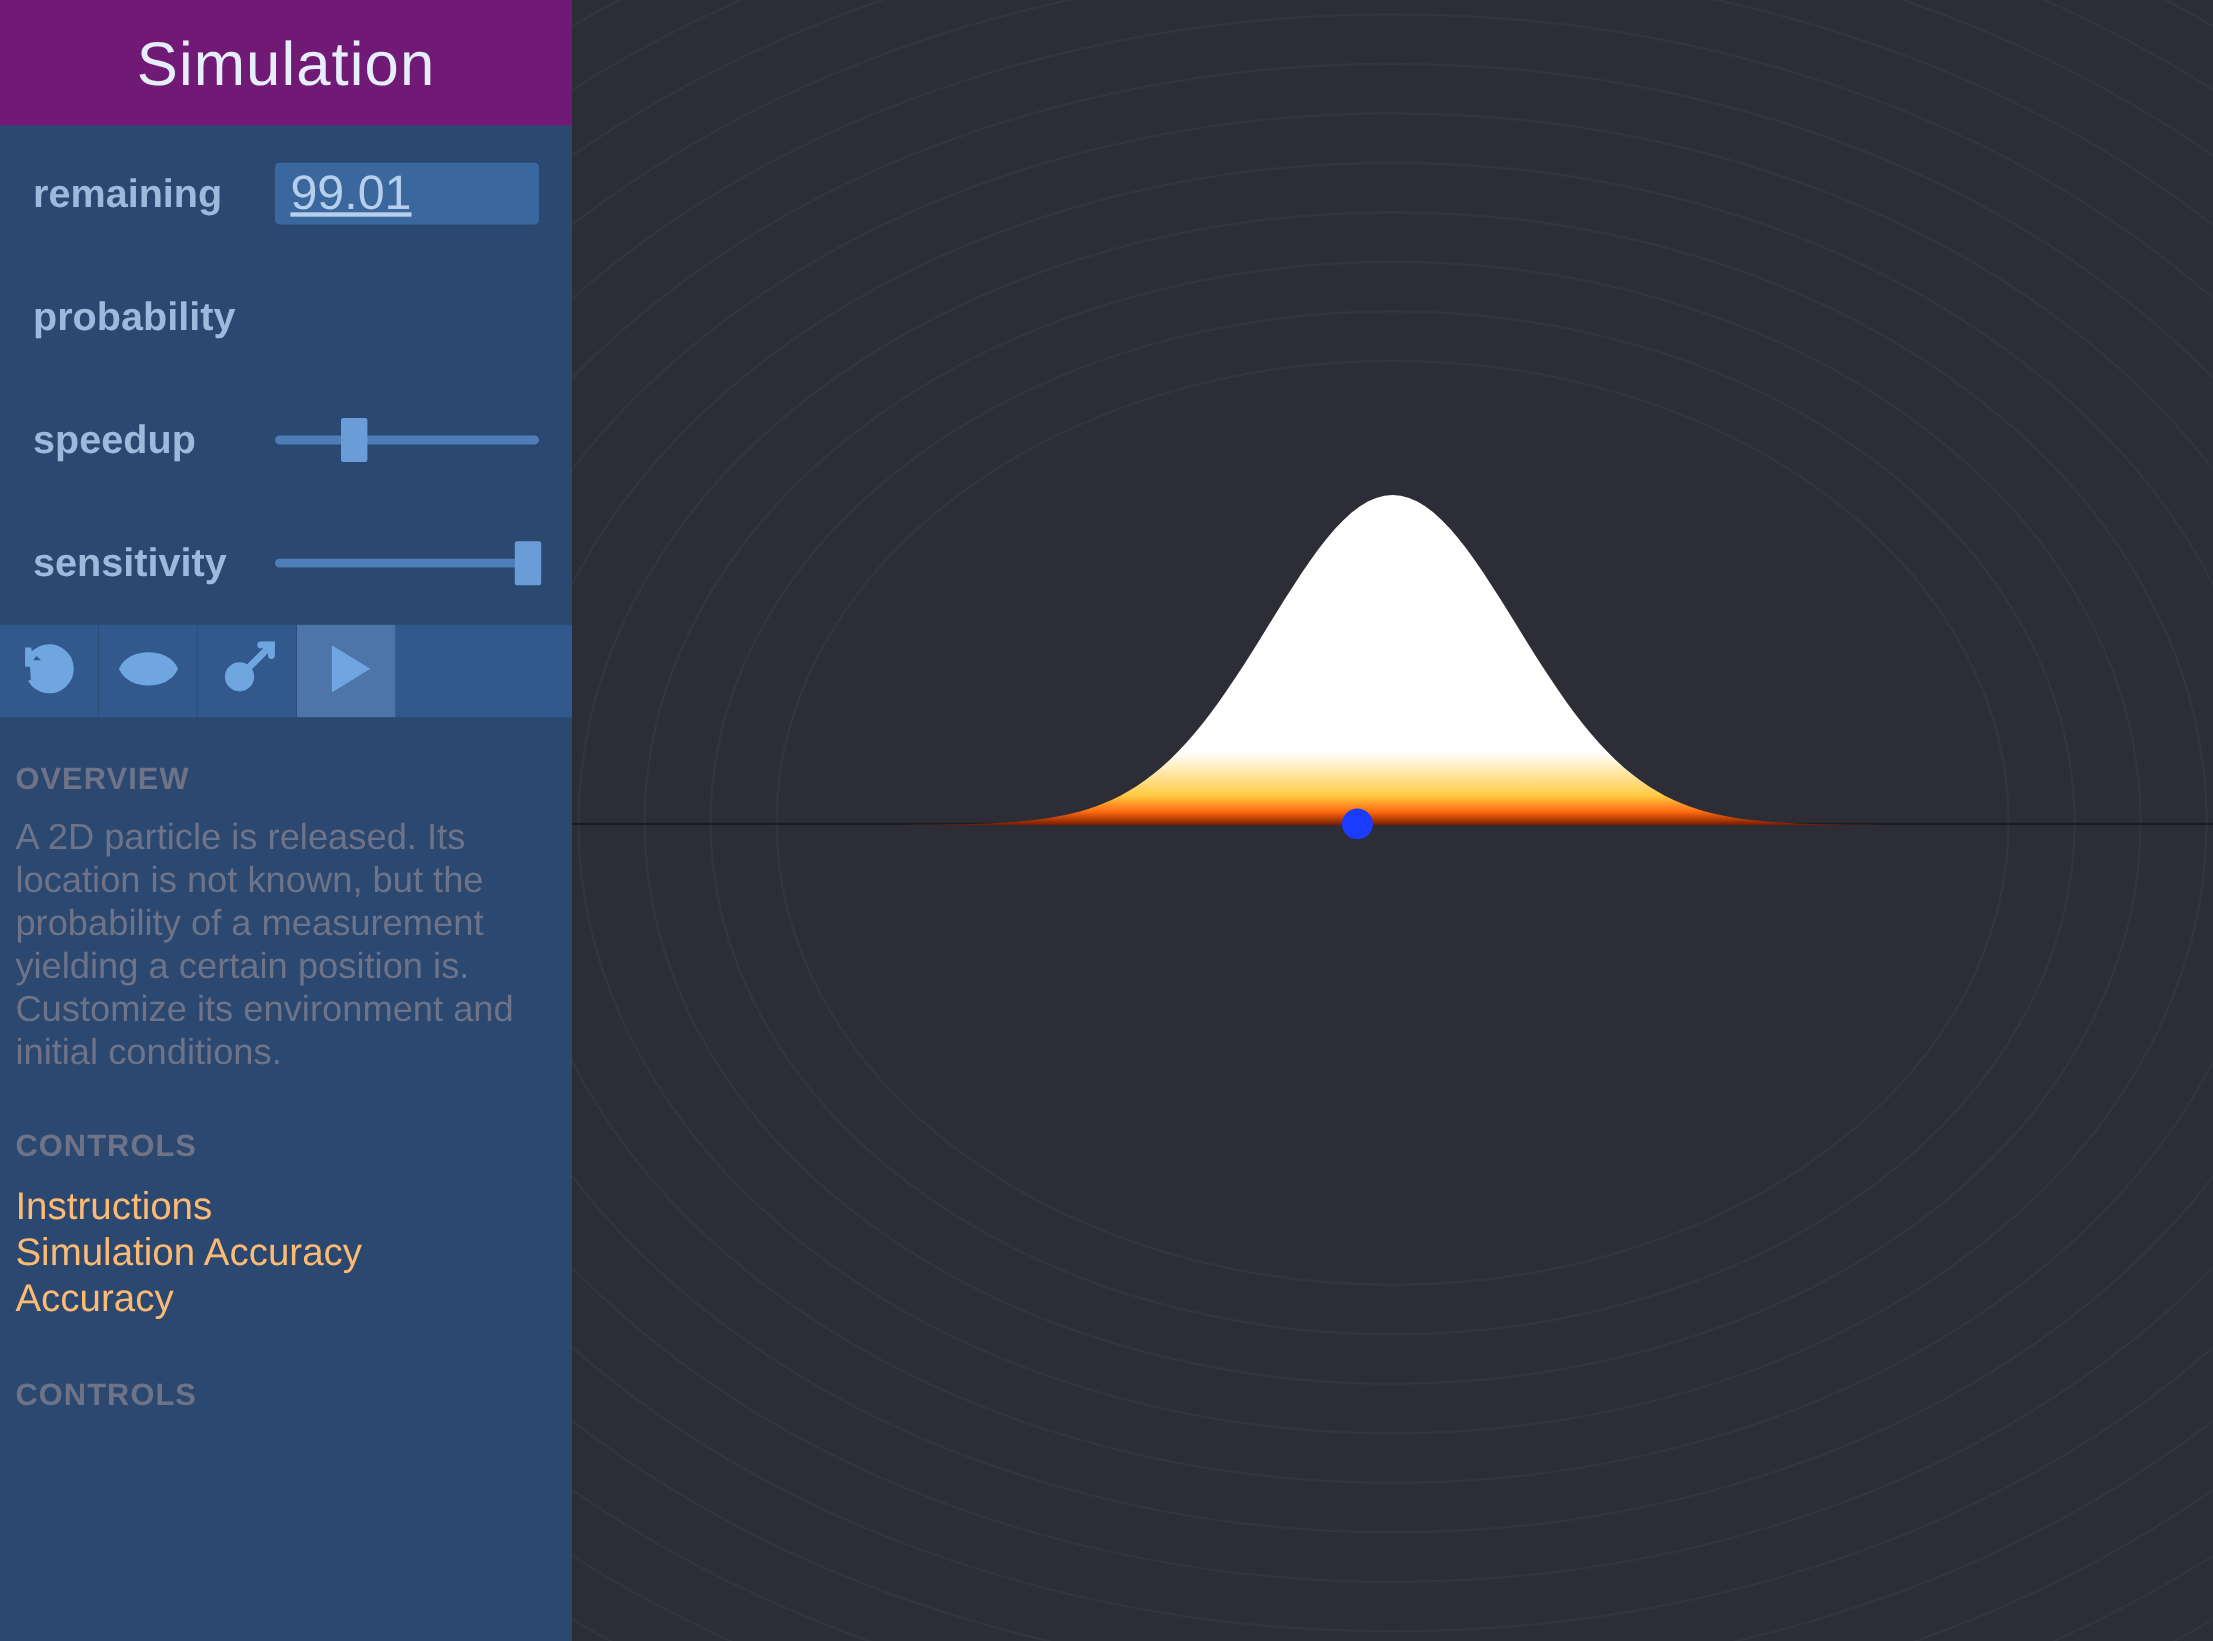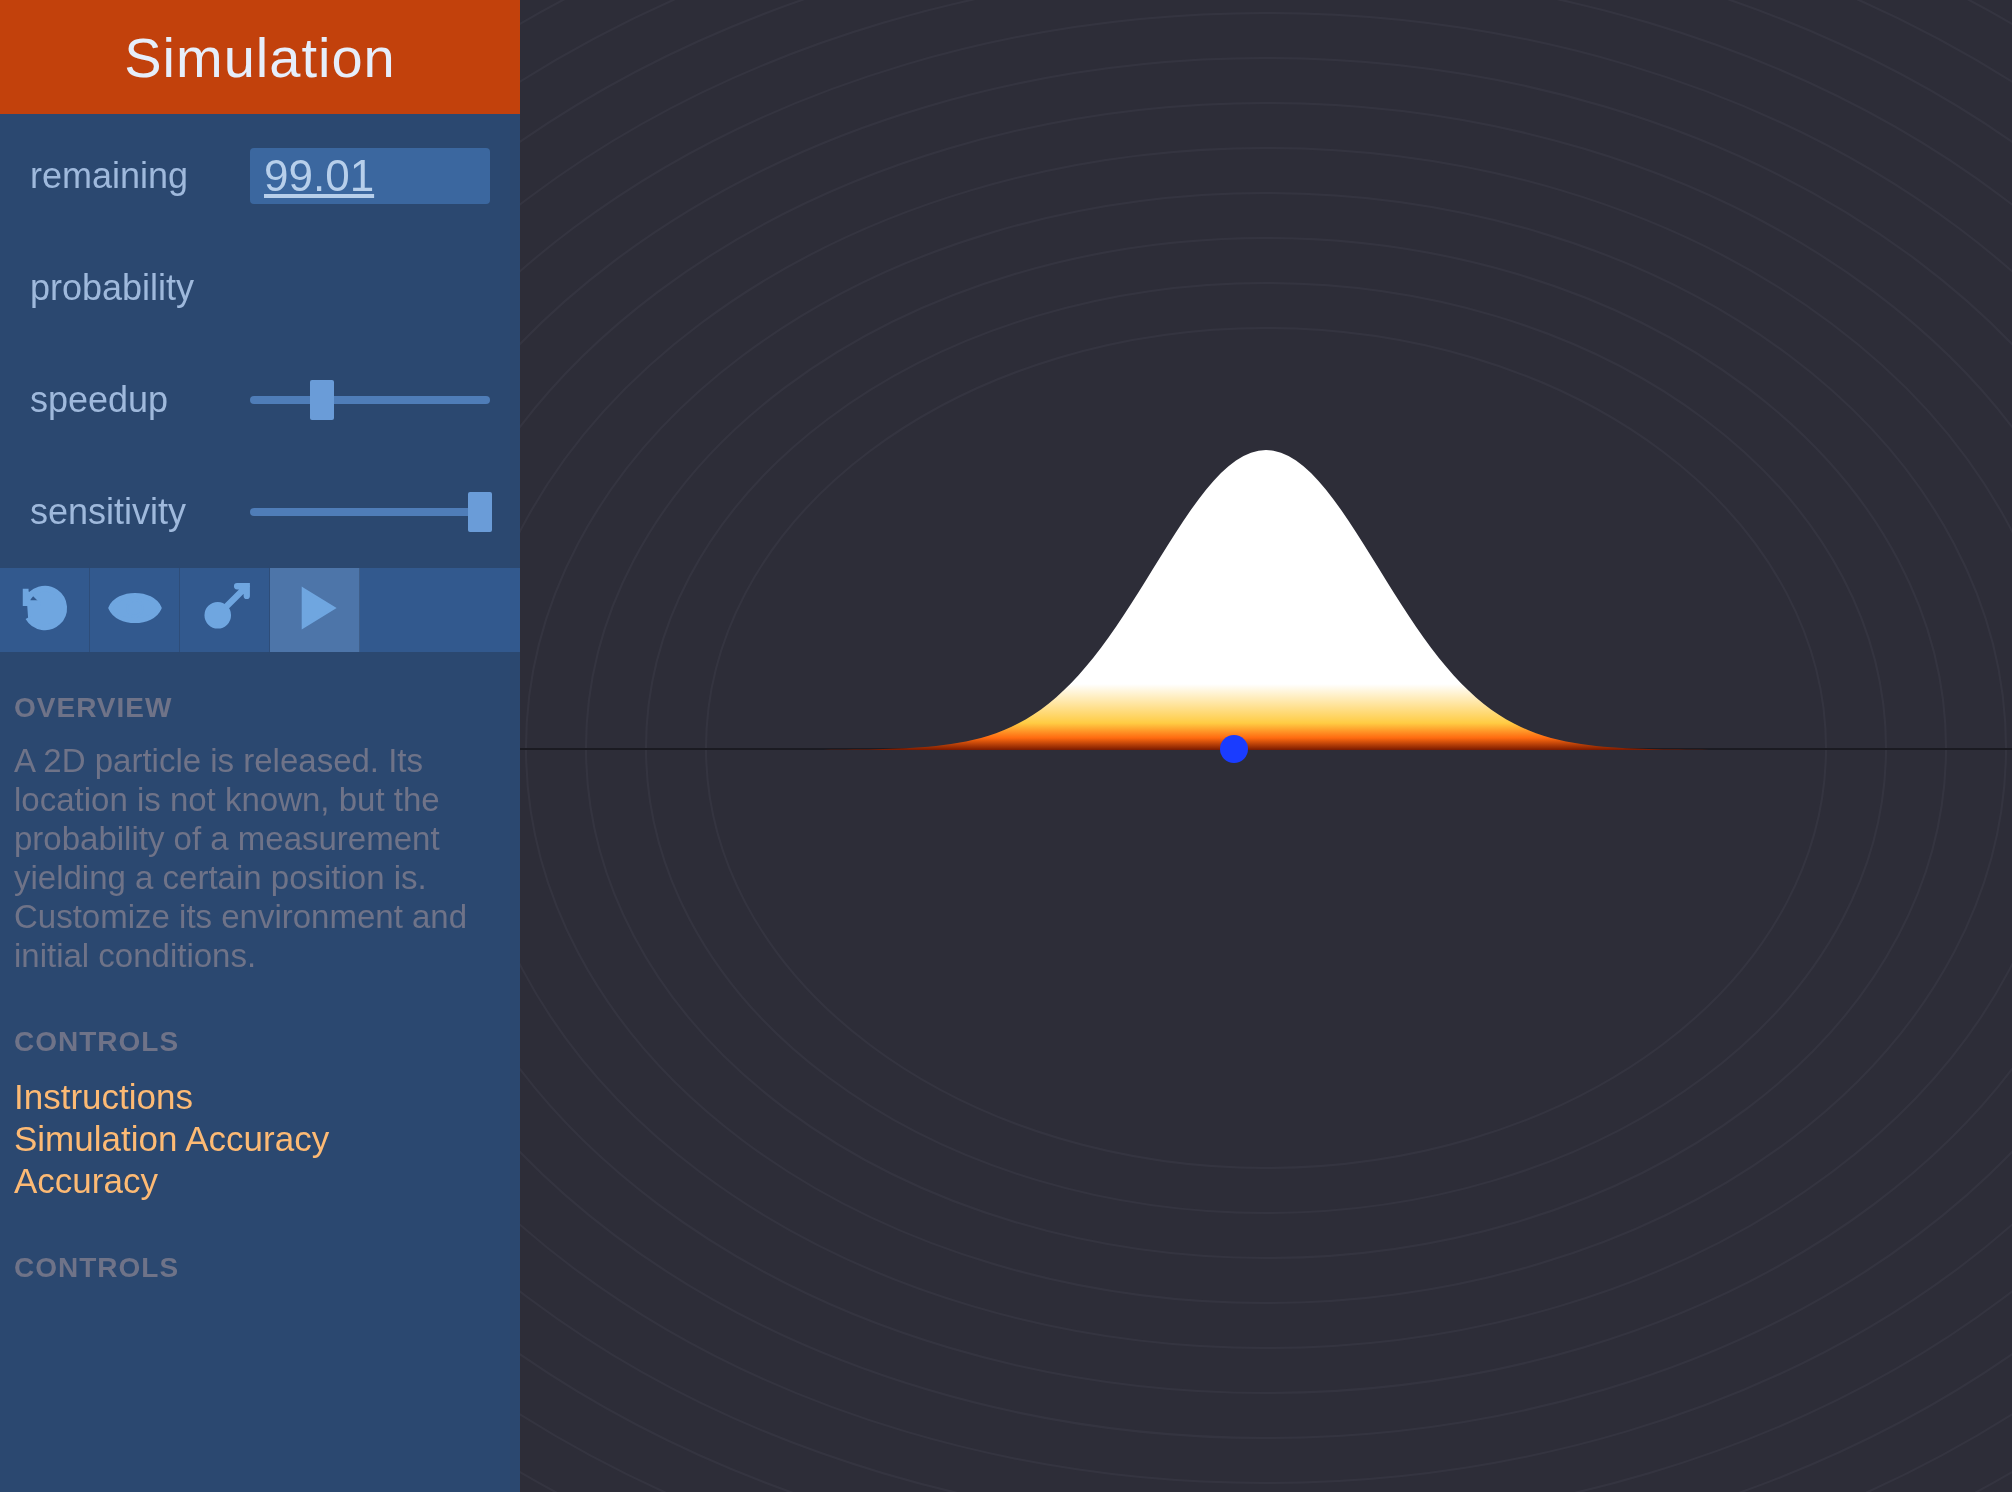--- a/index.html
+++ b/index.html
@@ -28,21 +28,21 @@
     content: '';
     position: absolute;
     inset: 0;
     background: rgba(42, 94, 158, 0.55);
     pointer-events: none;
   }
   .sidebar > * { position: relative; }
 
   .header {
     height: 114px;
-    background: #c2410c;
+    background: #701a75;
     display: flex;
     align-items: center;
     justify-content: center;
   }
   .header-title {
     color: #e6eefb;
     font-size: 56px;
     font-weight: 400;
     letter-spacing: 1px;
   }
@@ -54,21 +54,21 @@
     display: flex;
     align-items: center;
     height: 72px;
     margin-bottom: 40px;
   }
   .ctrl-row:last-child { margin-bottom: 10px; }
   .ctrl-label {
     width: 220px;
     color: #9fb9dc;
     font-size: 36px;
-    font-weight: 400;
+    font-weight: 700;
   }
   .ctrl-value {
     flex: 1;
     height: 56px;
     background: rgba(73, 129, 199, 0.55);
     border-radius: 4px;
     padding: 0 14px;
     font-size: 44px;
     color: #b7cfeb;
     display: flex;

